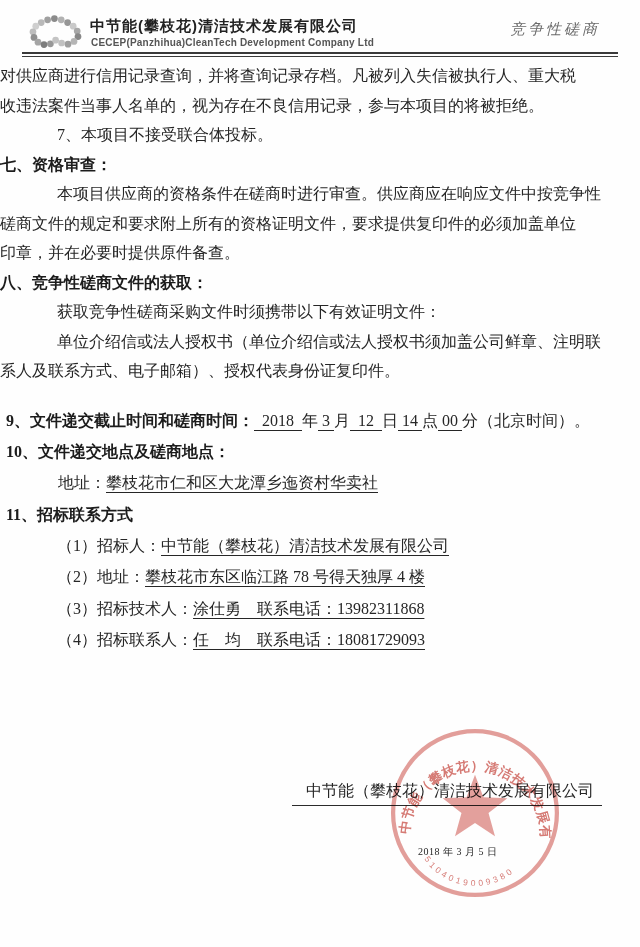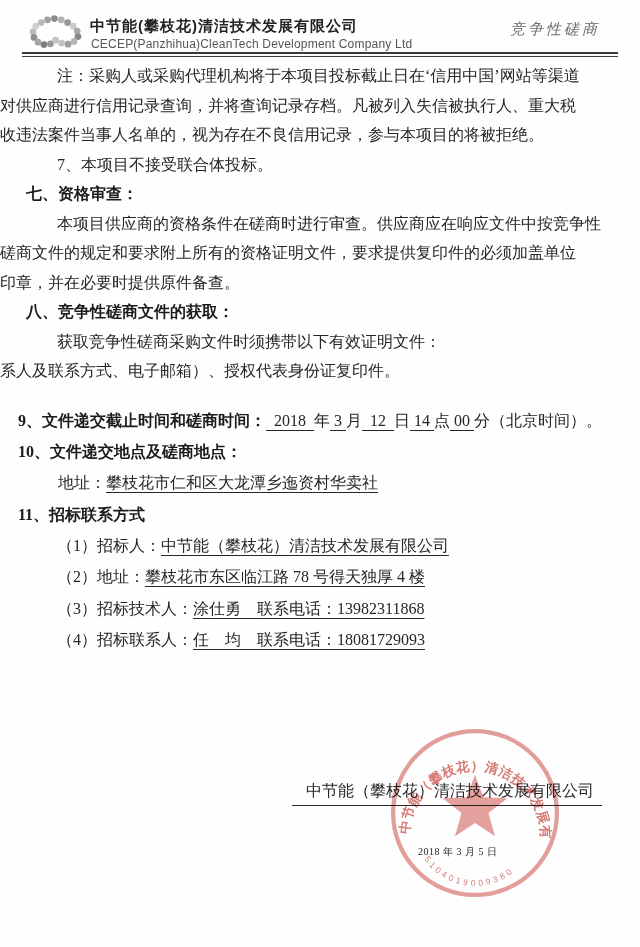--- a/index.html
+++ b/index.html
@@ -8,40 +8,40 @@
     font-family:"Liberation Serif","DejaVu Serif",serif;color:#262626;
   }
   
   .logo{position:absolute;left:28px;top:13px;width:56px;height:40px;}
   .co-cn{
     position:absolute;left:90px;top:17px;font-size:15px;font-weight:bold;
     color:#222;letter-spacing:1px;font-family:"Liberation Sans","DejaVu Sans",sans-serif;
     white-space:nowrap;
   }
   .co-en{
-    position:absolute;left:91px;top:37px;font-size:12px;font-weight:normal;color:#555;
+    position:absolute;left:91px;top:37px;font-size:10px;font-weight:bold;color:#555;
     font-family:"Liberation Sans","DejaVu Sans",sans-serif;letter-spacing:.2px;white-space:nowrap;
   }
   .doc-type{
     position:absolute;right:40px;top:20px;font-size:15px;font-style:italic;color:#6b6b6b;
     letter-spacing:3px;white-space:nowrap;
   }
   .rule{
     position:absolute;left:22px;right:22px;top:52px;height:2px;
     border-top:2px solid #3a3a3a;border-bottom:1.5px solid #3a3a3a;
   }
   
   .doc-body{position:absolute;left:0;top:61px;width:640px;}
   .ln{white-space:nowrap;font-size:16px;height:29.5px;line-height:29.5px;}
   .ln.sp{height:31.4px;line-height:31.4px;}
   .ln.gap{margin-top:19px;}
   .ind-p{padding-left:57px;}
   .ind-m{}
-  .ind-h{padding-left:26px;}
-  .ind-n{padding-left:18px;}
+  .ind-h{}
+  .ind-n{padding-left:6px;}
   .ind-s{padding-left:58px;}
   .b{font-weight:bold;color:#1c1c1c;}
   .u{text-decoration:underline;text-underline-offset:3.5px;text-decoration-thickness:1px;}
   
   .sig{
     position:absolute;top:781px;right:38px;font-size:16px;white-space:nowrap;
     border-bottom:1.2px solid #2b2b2b;padding:0 8px 3px 14px;
   }
   .date{position:absolute;top:845px;left:418px;font-size:10px;white-space:nowrap;letter-spacing:.5px;}
   
@@ -76,30 +76,30 @@
       <circle cx="50" cy="38" r="4.2" fill="#9e9e9e"></circle>
       <circle cx="42" cy="36.5" r="4.2" fill="#c1c1c1"></circle>
     </g>
   </svg>
   <div class="co-cn">中节能(攀枝花)清洁技术发展有限公司</div>
   <div class="co-en">CECEP(Panzhihua)CleanTech Development Company Ltd</div>
   <div class="doc-type">竞争性磋商</div>
   <div class="rule"></div>
 
   <div class="doc-body">
-      <div class="ln ind-p"><span>注：采购人或采购代理机构将于本项目投标截止日在‘信用中国’网站等渠道</span></div>
       <div class="ln ind-m"><span>对供应商进行信用记录查询，并将查询记录存档。凡被列入失信被执行人、重大税</span></div>
       <div class="ln ind-m"><span>收违法案件当事人名单的，视为存在不良信用记录，参与本项目的将被拒绝。</span></div>
       <div class="ln ind-p"><span>7、本项目不接受联合体投标。</span></div>
       <div class="ln ind-h"><span class="b">七、资格审查：</span></div>
       <div class="ln ind-p"><span>本项目供应商的资格条件在磋商时进行审查。供应商应在响应文件中按竞争性</span></div>
       <div class="ln ind-m"><span>磋商文件的规定和要求附上所有的资格证明文件，要求提供复印件的必须加盖单位</span></div>
       <div class="ln ind-m"><span>印章，并在必要时提供原件备查。</span></div>
       <div class="ln ind-h"><span class="b">八、竞争性磋商文件的获取：</span></div>
       <div class="ln ind-p"><span>获取竞争性磋商采购文件时须携带以下有效证明文件：</span></div>
+      <div class="ln ind-p"><span>单位介绍信或法人授权书（单位介绍信或法人授权书须加盖公司鲜章、注明联</span></div>
       <div class="ln ind-m"><span>系人及联系方式、电子邮箱）、授权代表身份证复印件。</span></div>
       <div class="ln ind-n sp gap"><span class="b">9、文件递交截止时间和磋商时间：</span><span class="u">&nbsp;&nbsp;2018&nbsp;&nbsp;</span><span>年</span><span class="u">&nbsp;3&nbsp;</span><span>月</span><span class="u">&nbsp;&nbsp;12&nbsp;&nbsp;</span><span>日</span><span class="u">&nbsp;14&nbsp;</span><span>点</span><span class="u">&nbsp;00&nbsp;</span><span>分</span><span>（北京时间）。</span></div>
       <div class="ln ind-n sp"><span class="b">10、文件递交地点及磋商地点：</span></div>
       <div class="ln ind-s sp"><span>地址：</span><span class="u">攀枝花市仁和区大龙潭乡迤资村华卖社</span></div>
       <div class="ln ind-n sp"><span class="b">11、招标联系方式</span></div>
       <div class="ln ind-p sp"><span>（1）招标人：</span><span class="u">中节能（攀枝花）清洁技术发展有限公司</span></div>
       <div class="ln ind-p sp"><span>（2）地址：</span><span class="u">攀枝花市东区临江路 78 号得天独厚 4 楼</span></div>
       <div class="ln ind-p sp"><span>（3）招标技术人：</span><span class="u">涂仕勇　联系电话：13982311868</span></div>
       <div class="ln ind-p sp"><span>（4）招标联系人：</span><span class="u">任　均　联系电话：18081729093</span></div>
     </div>

